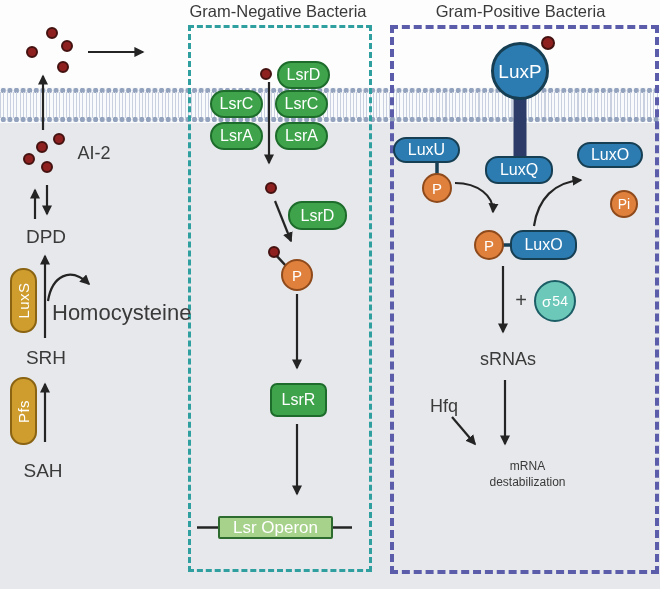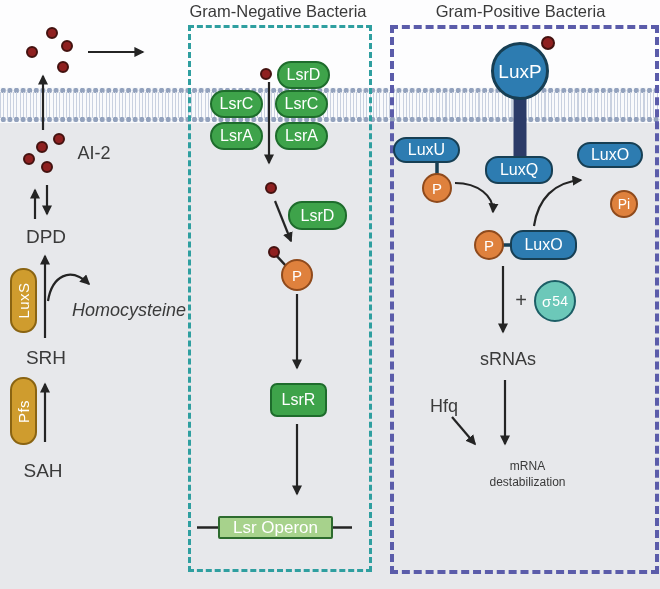--- a/index.html
+++ b/index.html
@@ -102,21 +102,21 @@
   <div class="dot" style="left:260px; top:68px;"></div>
   <div class="dot" style="left:265px; top:182px;"></div>
   <div class="dot" style="left:268px; top:246px;"></div>
   <div class="dot" style="left:541px; top:36px; width:14px; height:14px;"></div>
 
   <div class="lbl" style="left:70px; top:143px; width:48px; font-size:18px;">AI-2</div>
   <div class="lbl" style="left:20px; top:226px; width:52px; font-size:19px;">DPD</div>
   <div class="node pill-gold" style="left:10px; top:268px; width:27px; height:65px;">
       <span>LuxS</span>
     </div>
-  <div class="lbl" style="left:64px; top:300px; width:130px; font-size:18px;font-style:italic;">Homocysteine</div>
+  <div class="lbl" style="left:52px; top:300px; width:130px; font-size:22px;">Homocysteine</div>
   <div class="lbl" style="left:20px; top:347px; width:52px; font-size:19px;">SRH</div>
   <div class="node pill-gold" style="left:10px; top:377px; width:27px; height:68px;">
       <span>Pfs</span>
     </div>
   <div class="lbl" style="left:17px; top:460px; width:52px; font-size:19px;">SAH</div>
 
   <div class="node pill-green" style="left:277px; top:61px; width:53px; height:28px;">LsrD</div>
   <div class="node pill-green" style="left:210px; top:90px; width:53px; height:28px;">LsrC</div>
   <div class="node pill-green" style="left:275px; top:90px; width:53px; height:28px;">LsrC</div>
   <div class="node pill-green" style="left:210px; top:122px; width:53px; height:28px;">LsrA</div>

